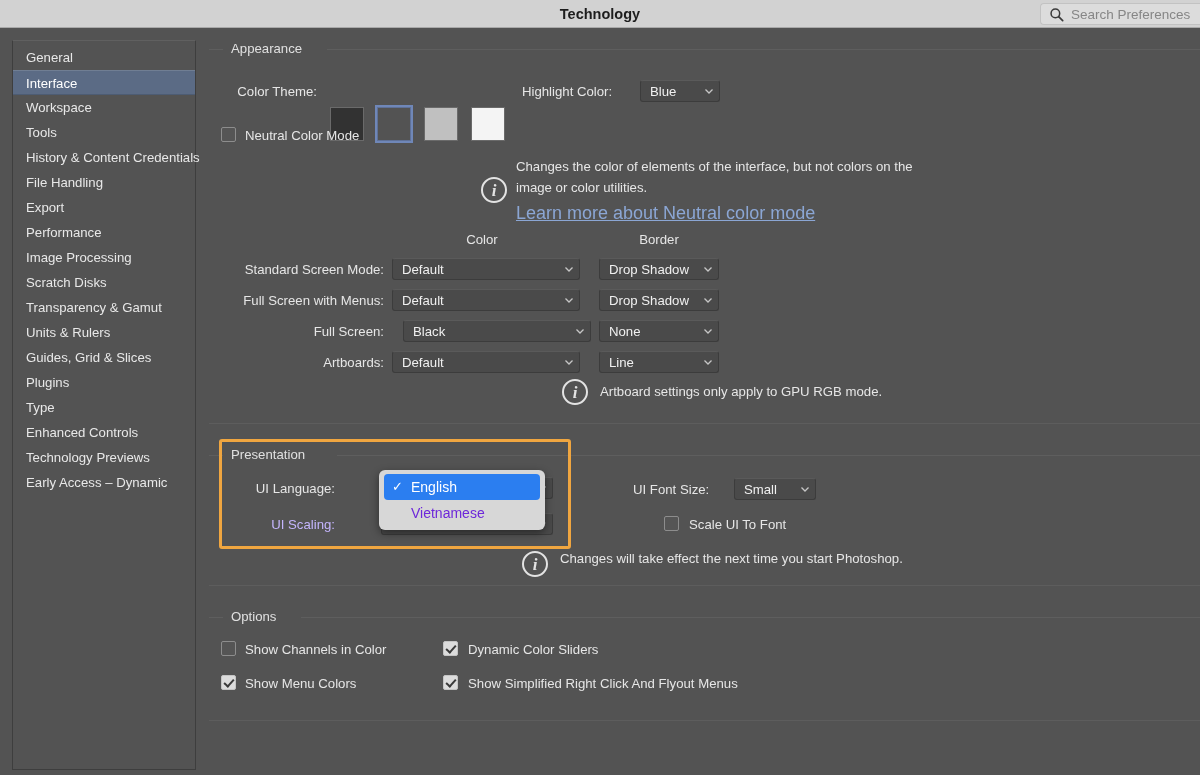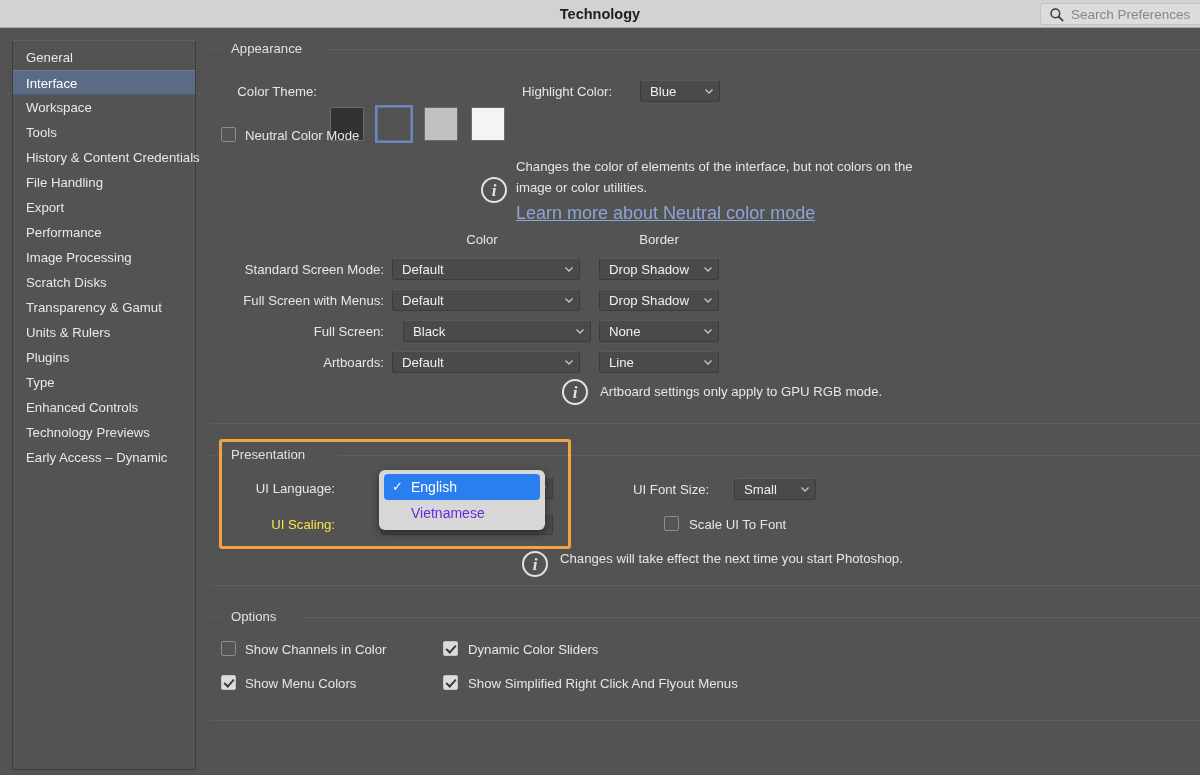--- a/index.html
+++ b/index.html
@@ -98,21 +98,21 @@
     border-bottom: 1px solid #5e5e5e;
   }
 
   .lbl {
     position: absolute;
     font-size: 13.2px;
     color: #e6e6e6;
     white-space: nowrap;
     cursor: default;
   }
-  .lbl.dim { color: #fde047; }
+  .lbl.dim { color: #c4b5fd; }
   .lbl.rt { text-align: right; }
   .lbl.ctr { text-align: center; }
 
   
   .swatch {
     position: absolute; top: 74px;
     width: 34px; height: 34px;
     border: 1px solid #6a6a6a;
     cursor: pointer;
   }
@@ -249,20 +249,21 @@
     <div class="side-item">Workspace</div>
     <div class="side-item">Tools</div>
     <div class="side-item">History &amp; Content Credentials</div>
     <div class="side-item">File Handling</div>
     <div class="side-item">Export</div>
     <div class="side-item">Performance</div>
     <div class="side-item">Image Processing</div>
     <div class="side-item">Scratch Disks</div>
     <div class="side-item">Transparency &amp; Gamut</div>
     <div class="side-item">Units &amp; Rulers</div>
+    <div class="side-item">Guides, Grid &amp; Slices</div>
     <div class="side-item">Plugins</div>
     <div class="side-item">Type</div>
     <div class="side-item">Enhanced Controls</div>
     <div class="side-item">Technology Previews</div>
     <div class="side-item">Early Access – Dynamic</div>
   </div>
 
 <div class="content">
 
   <div class="group">

